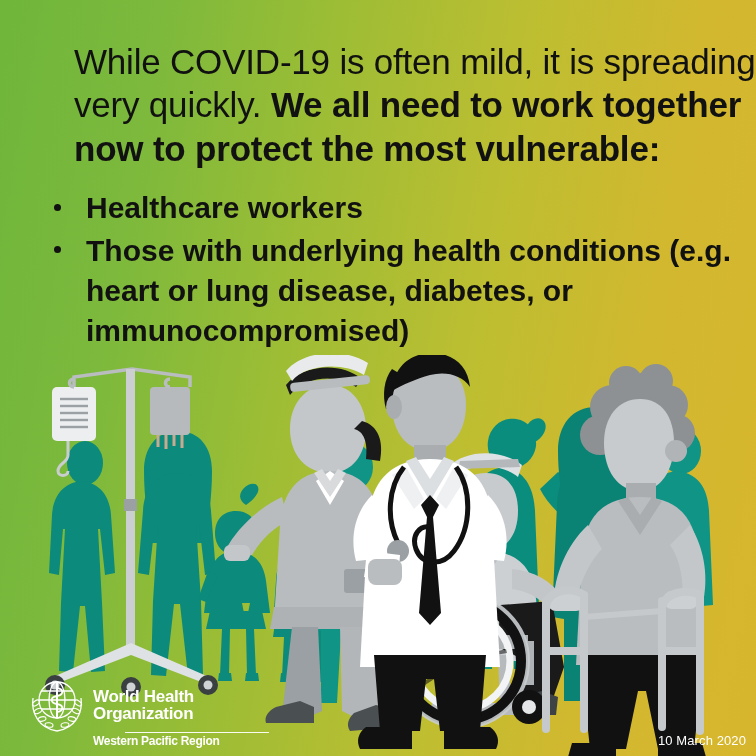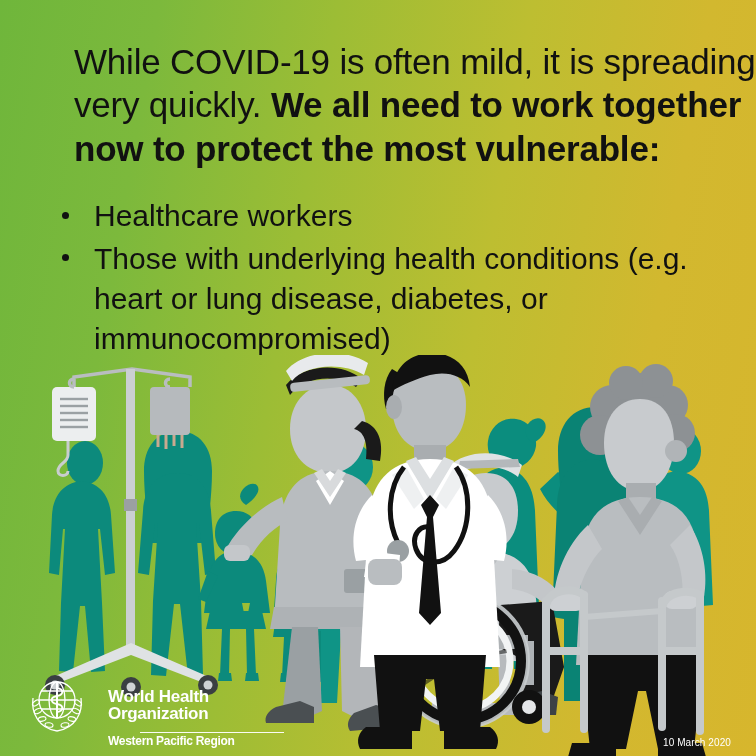--- a/index.html
+++ b/index.html
@@ -16,36 +16,36 @@
   #headline{
     position:absolute;left:39px;top:40px;width:690px;
     font-size:35px;line-height:1.24;color:#111;
     letter-spacing:-0.2px;
     margin-left:35px;
   }
   #headline .b{font-weight:bold;}
   #bullets{
     position:absolute;left:40px;top:180px;width:690px;
     font-size:30px;line-height:1.33;color:#111;
-    list-style:none;margin:16px;padding:0;
+    list-style:none;margin:8px;padding:0;font-weight:bold;
   }
   #bullets li{position:relative;padding-left:38px;margin:0 0 3px 0;}
   #bullets li .dot{
     position:absolute;left:6px;top:0.52em;width:7px;height:7px;
     border-radius:50%;background:#111;
   }
   
   #date{
-    position:absolute;right:25px;bottom:8px;
-    font-size:10px;color:#ffffff;letter-spacing:0.1px;
+    position:absolute;right:10px;bottom:8px;
+    font-size:13px;color:#ffffff;letter-spacing:0.1px;
   }
   
   #who{
     position:absolute;left:28px;bottom:22px;
-    display:flex;align-items:center;gap:22px;
+    display:flex;align-items:center;gap:7px;
   }
   #who .wordmark{
     color:#fff;font-weight:bold;font-size:17px;line-height:1.02;
     letter-spacing:-0.3px;
   }
   #who .region{
     position:absolute;left:0;top:46px;width:176px;
     color:#fff;font-weight:bold;font-size:12px;letter-spacing:-0.3px;
   }
   #who .rule{

